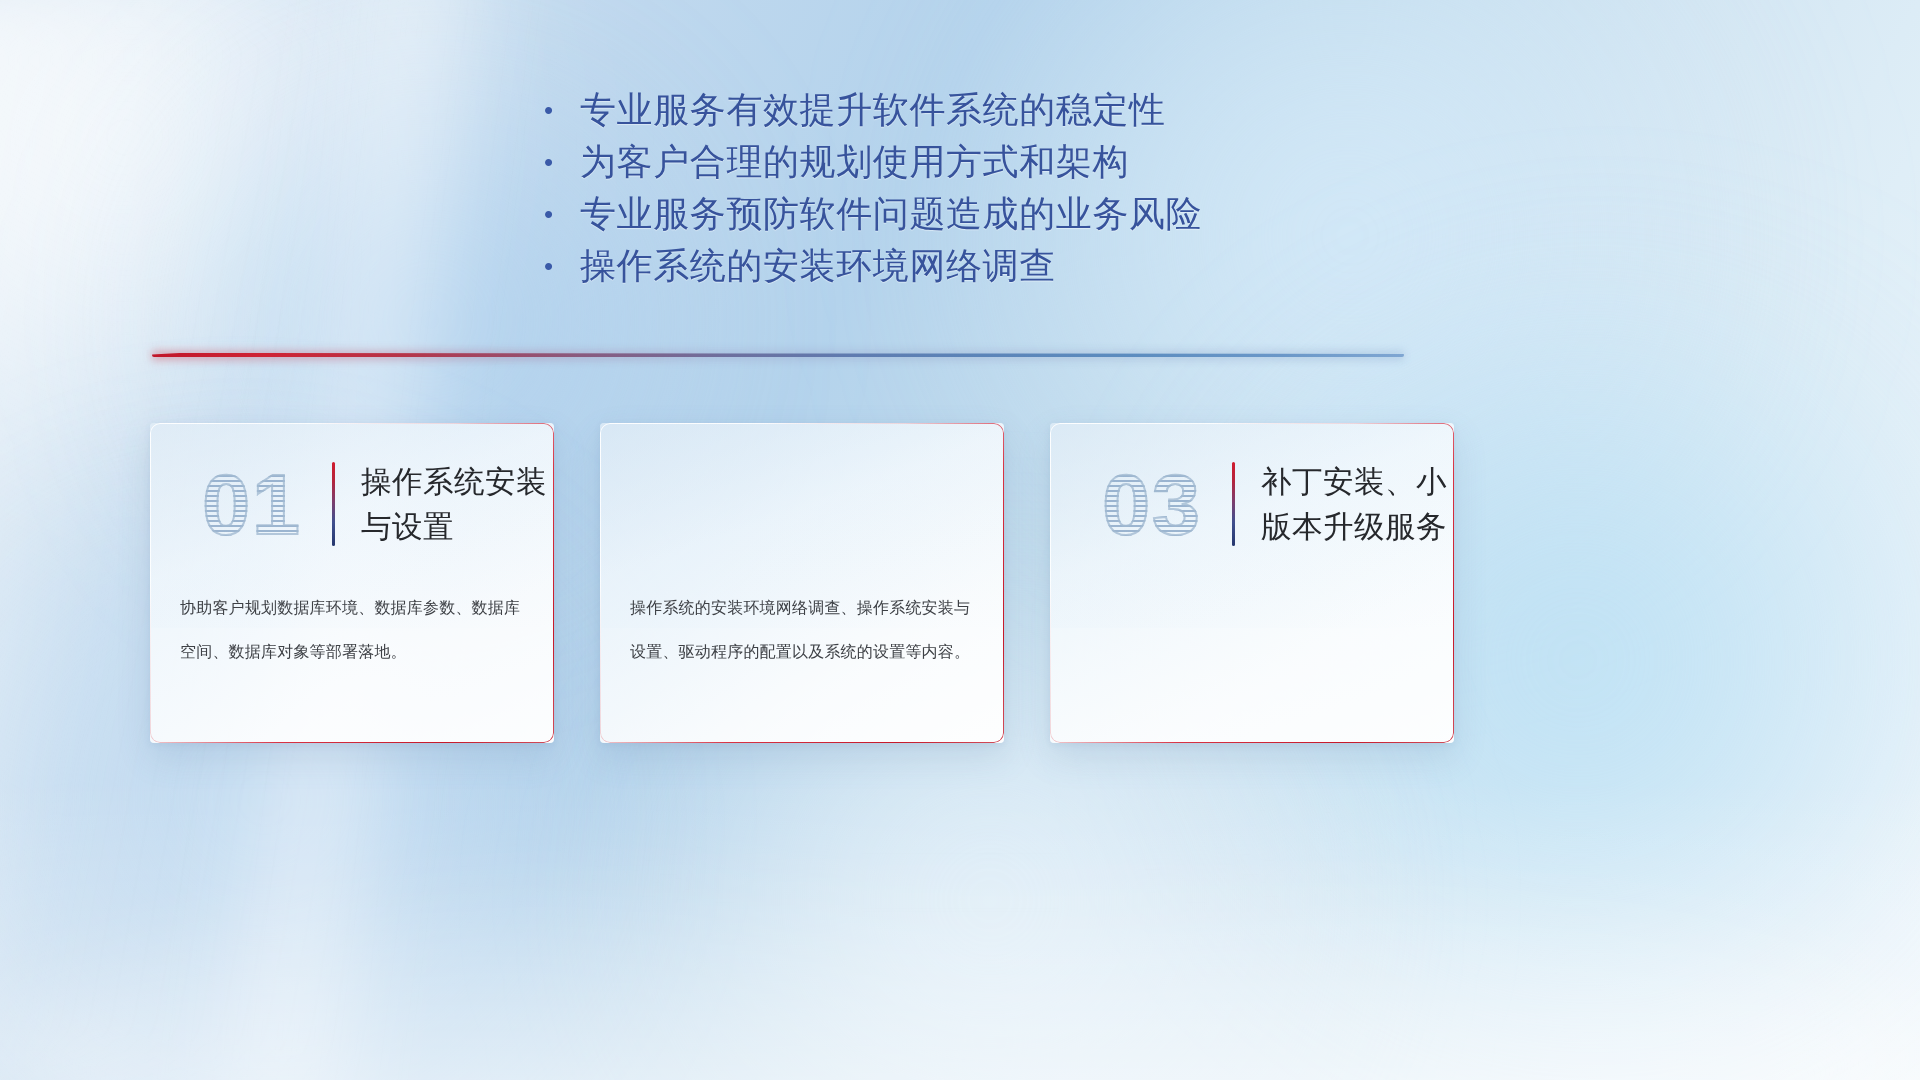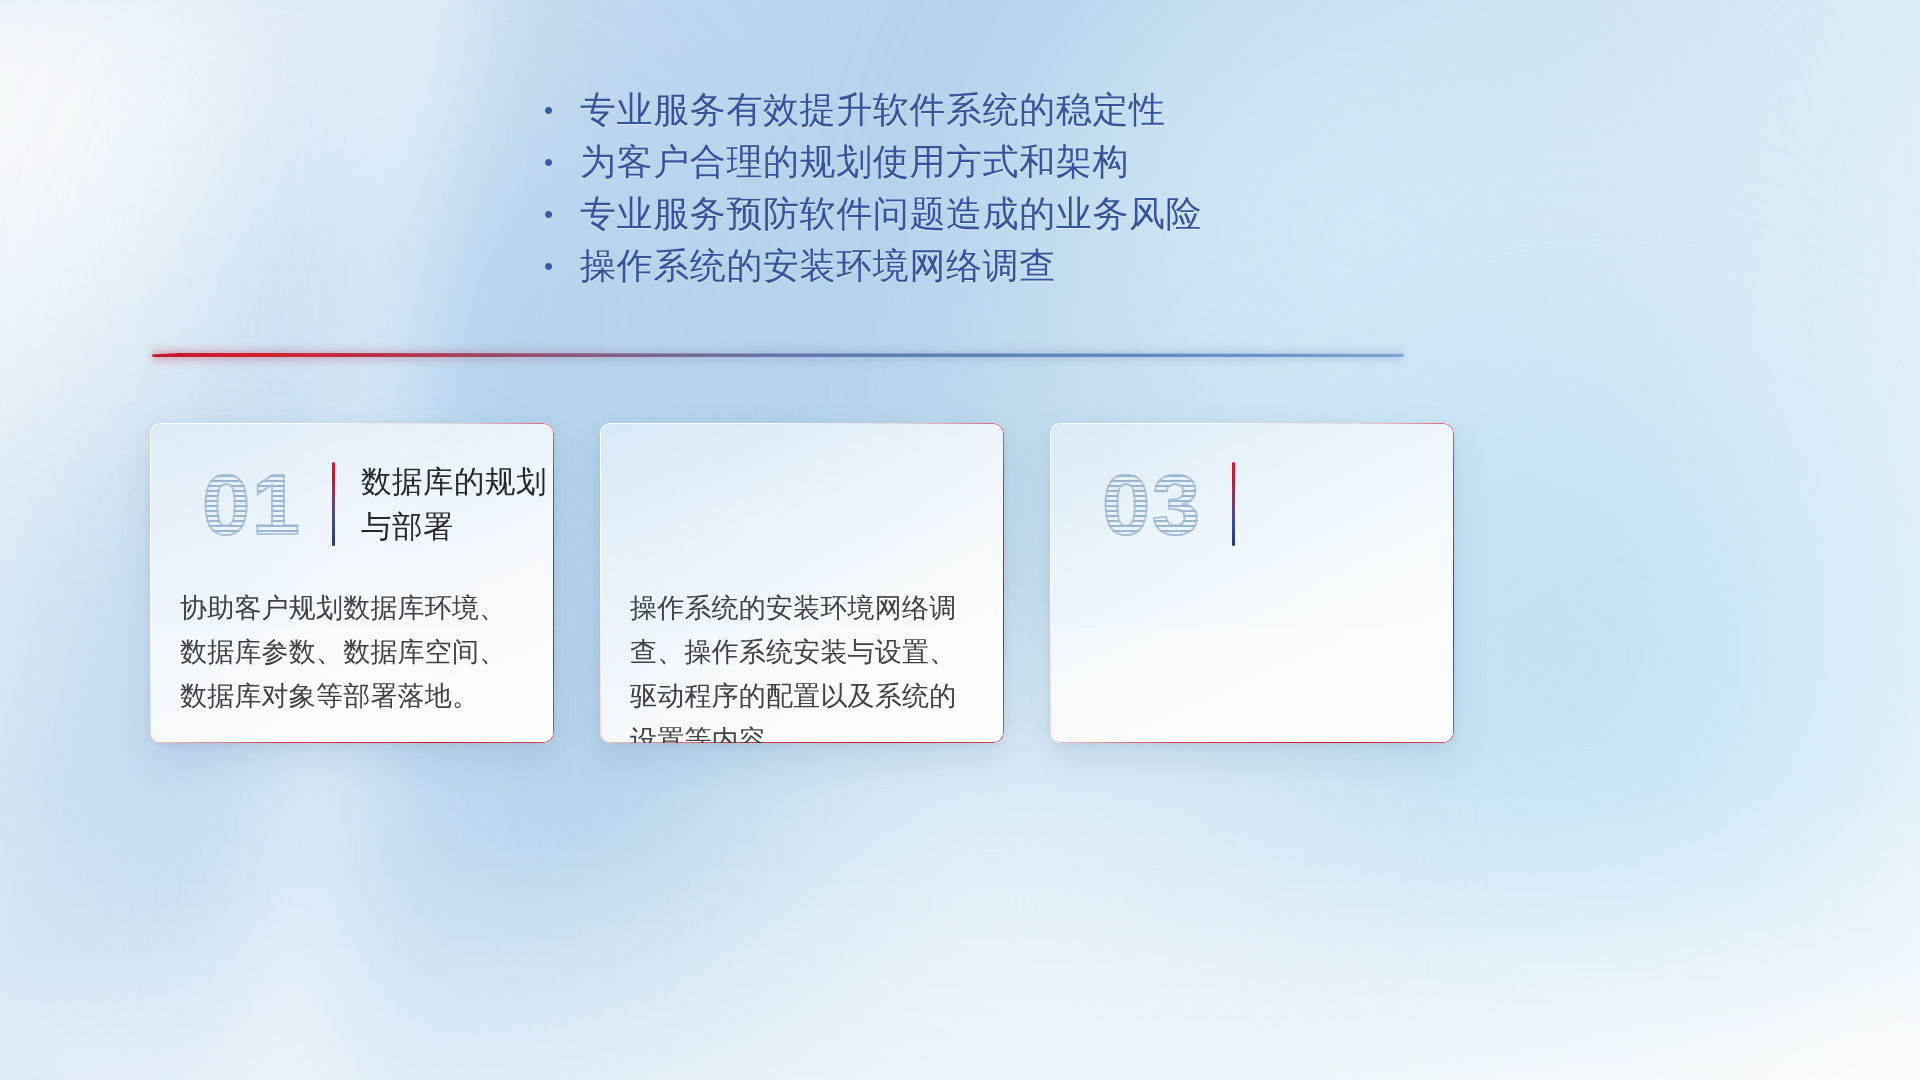--- a/index.html
+++ b/index.html
@@ -109,21 +109,21 @@
   }
 
   
   .cards {
     position:absolute; left:150px; top:423px;
     display:flex; gap:46px;
   }
   .card {
     position:relative;
     width:404px; height:320px;
-    border-radius:10px;
+    border-radius:4px;
     background:linear-gradient(150deg,
       rgba(255,255,255,.62) 0%,
       rgba(250,253,255,.80) 35%,
       rgba(255,255,255,.90) 70%,
       rgba(255,255,255,.96) 100%);
     box-shadow:0 14px 34px rgba(82,118,160,.16), 0 2px 6px rgba(90,125,165,.10);
     overflow:hidden;
   }
   .card-edge {
     position:absolute; inset:0; border-radius:10px; pointer-events:none;
@@ -181,21 +181,21 @@
   }
   .card-title {
     font-size:30.5px; line-height:45px;
     color:#26282c;
     font-weight:400;
     letter-spacing:.5px;
     width:220px;
   }
   .card-body {
     position:absolute; left:30px; top:163px; width:348px;
-    font-size:27px; line-height:44px;
+    font-size:16px; line-height:44px;
     color:#3e4146;
     letter-spacing:.2px;
   }
 </style>
 </head>
 <body>
 
 <div class="bg">
   <div class="bg-base"></div>
   <div class="glow glow-a"></div>
@@ -240,33 +240,34 @@
 </div>
 
 <div class="cards">
 
   <div class="card">
     <div class="card-sheen"></div>
     <div class="card-edge"></div>
     <div class="card-head">
       <div class="bignum">01</div>
       <div class="vbar"></div>
-      <div class="card-title">数据库的规划与部署</div>
+      <div class="card-title">操作系统安装与设置</div>
     </div>
     <div class="card-body">协助客户规划数据库环境、数据库参数、数据库空间、数据库对象等部署落地。</div>
   </div>
 
   <div class="card">
     <div class="card-sheen"></div>
     <div class="card-edge"></div>
     <div class="card-body">操作系统的安装环境网络调查、操作系统安装与设置、驱动程序的配置以及系统的设置等内容。</div>
   </div>
 
   <div class="card">
     <div class="card-sheen"></div>
     <div class="card-edge"></div>
     <div class="card-head">
       <div class="bignum">03</div>
       <div class="vbar"></div>
+      <div class="card-title">补丁安装、小版本升级服务</div>
     </div>
   </div>
 
 </div>
 
 </body></html>

